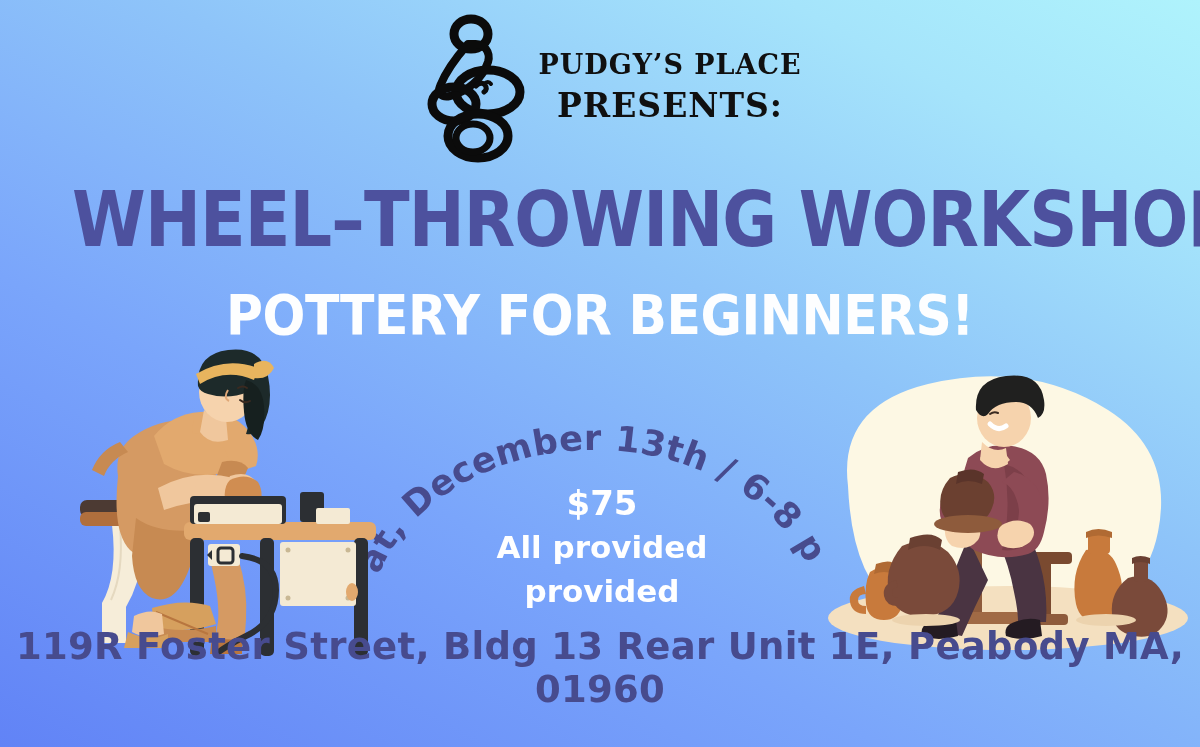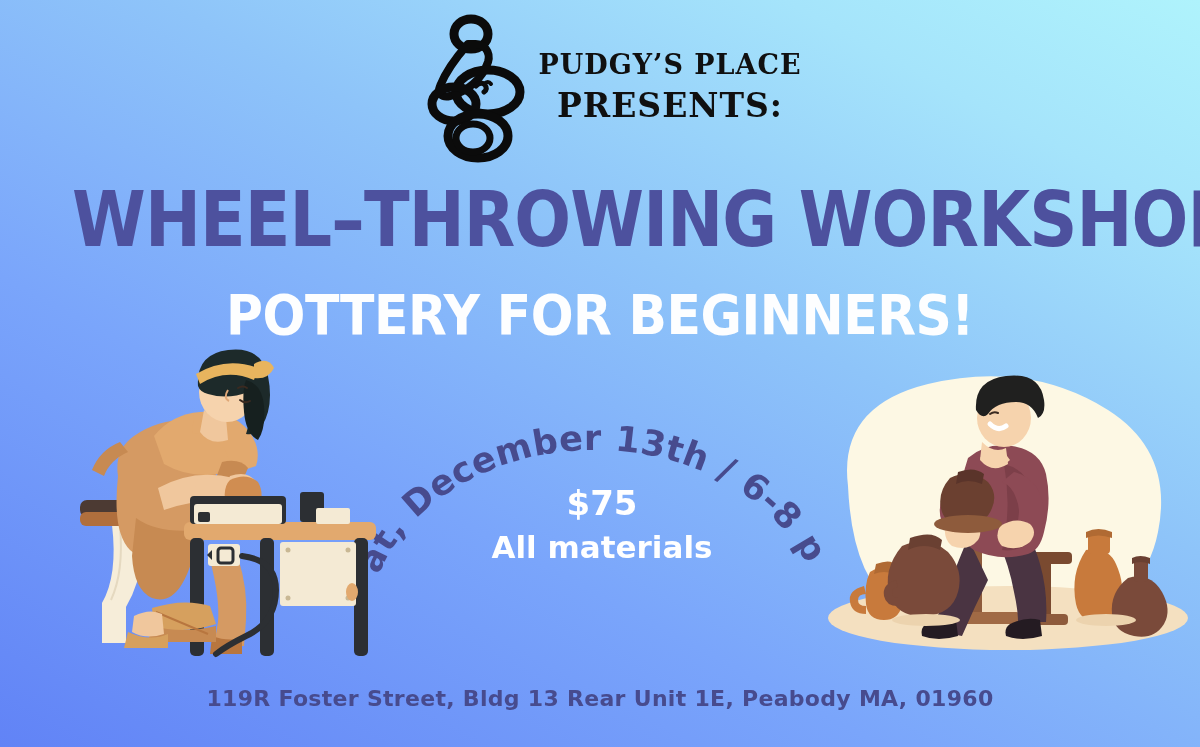--- a/index.html
+++ b/index.html
@@ -109,21 +109,21 @@
   .price-line   { font-size: 31px; line-height: 1.42; }
 
   
   .address {
     position: absolute;
     left: 0; right: 0;
     bottom: 36px;
     text-align: center;
     font-family: "DejaVu Sans", "Liberation Sans", sans-serif;
     font-weight: bold;
-    font-size: 22px;
+    font-size: 37px;
     letter-spacing: 0.3px;
     color: #474b8e;
   }
 
   
   .illo-left {
     position: absolute;
     left: 62px;
     top: 340px;
     width: 340px;
@@ -185,21 +185,22 @@
       <text class="arc-text">
         <textPath href="#dateArcPath" startOffset="50%" text-anchor="middle">
           <tspan>Sat, December 13th / 6-8 pm</tspan>
         </textPath>
       </text>
     </svg>
   </div>
 
   <div class="price-block">
     <div class="price-amount">$75</div>
-    <div class="price-line">All materials</div>
+    <div class="price-line">All provided</div>
+    <div class="price-line">provided</div>
   </div>
 
   <div class="illo-left">
     <svg viewBox="0 0 340 320" xmlns="http://www.w3.org/2000/svg">
 
       <path d="M50 185 q6 50 -10 78 l0 40 l24 0 l0 -36 q14 -24 16 -52 q2 -18 -6 -30 Z" fill="#f6edd9"></path>
       <path d="M58 186 q4 46 -9 74" fill="none" stroke="#e5d9c0" stroke-width="2"></path>
 
       <rect x="18" y="160" width="82" height="17" rx="7" fill="#4c3a33"></rect>
       <rect x="18" y="172" width="82" height="14" rx="6" fill="#b06f3d"></rect>

